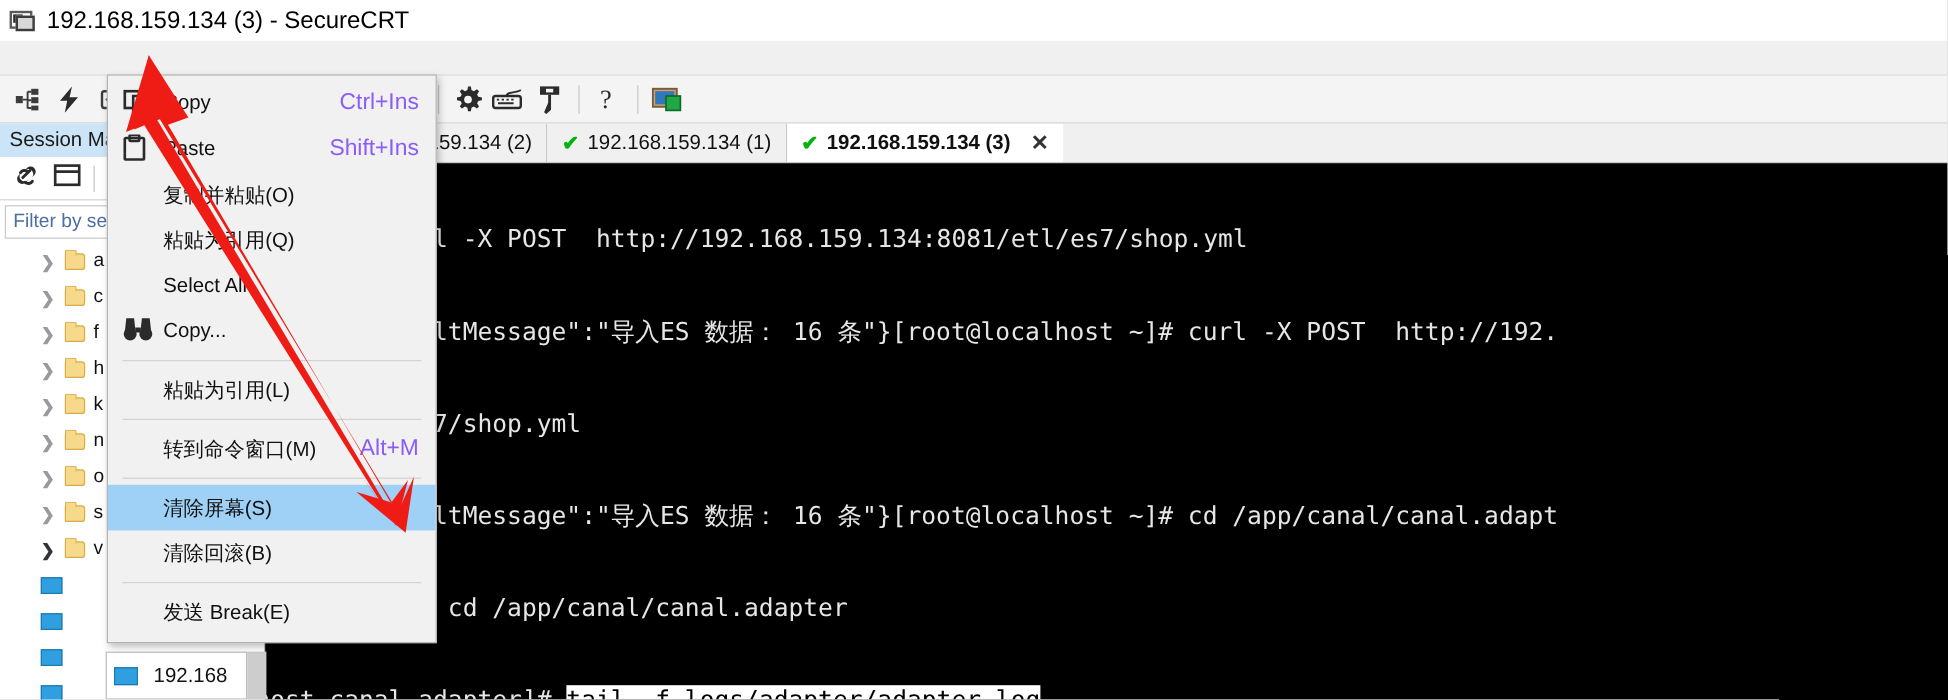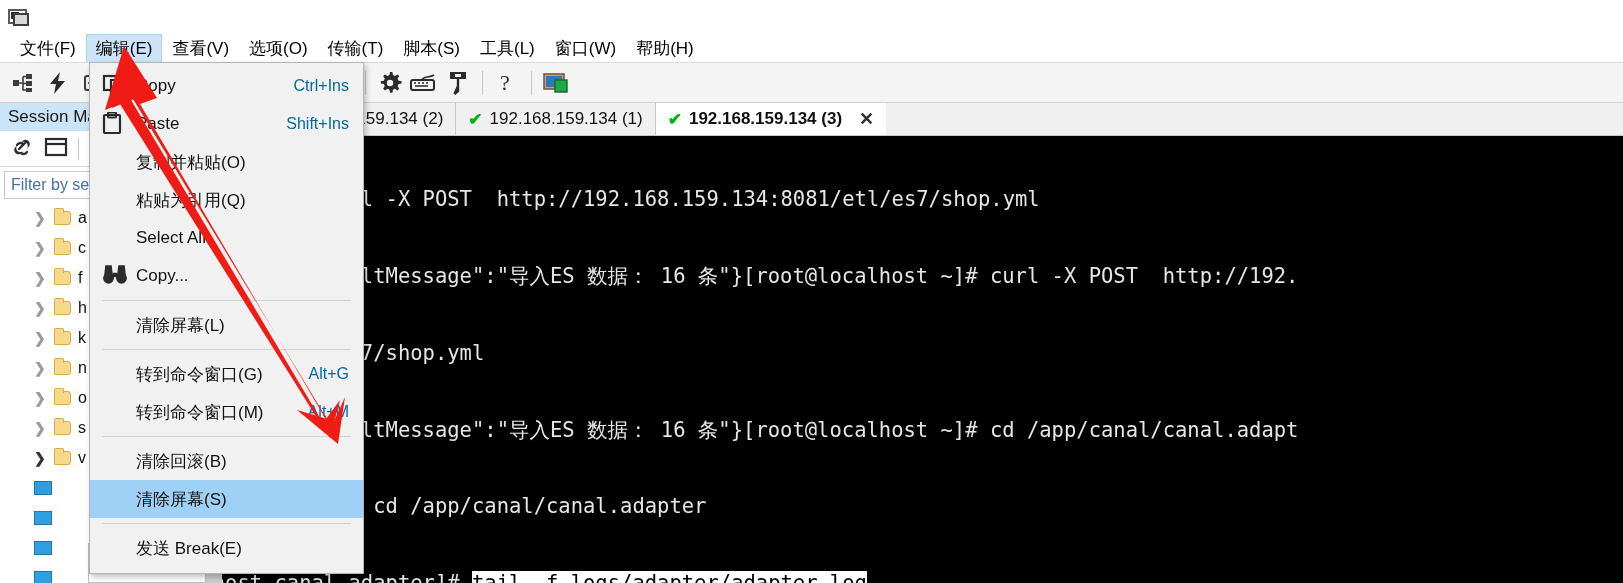--- a/index.html
+++ b/index.html
@@ -125,21 +125,21 @@
     position: absolute; left: 89px; top: 62px; width: 275px;
     background: #f1f1f1; border: 1px solid #b4b4b4; box-shadow: 2px 3px 6px rgba(0,0,0,0.25);
     z-index: 40; padding: 4px 0 6px 0;
   }
   .dd-item {
     height: 38px; display: flex; align-items: center; position: relative;
     font-size: 17px; color: #111; padding-left: 46px; padding-right: 14px;
   }
   .dd-item.sel-row { background: #9fd0f5; }
   .dd-ico { position: absolute; left: 12px; top: 50%; transform: translateY(-50%); width: 24px; height: 24px; }
-  .dd-accel { margin-left: auto; font-size: 16px; color: #0369a1; }
+  .dd-accel { margin-left: auto; font-size: 19px; color: #8b5cf6; }
   .dd-sep { height: 1px; background: #d2d2d2; margin: 5px 12px; }
 
   
   .arrow { position: absolute; left: 0; top: 0; width: 1623px; height: 583px; z-index: 60; pointer-events: none; }
 
   
   .taskbar-sliver {
     position: absolute; left: 88px; top: 543px; width: 118px; height: 40px;
     background: #ffffff; border: 1px solid #bdbdbd; display: flex; align-items: center;
     padding-left: 6px; gap: 6px; z-index: 30; font-size: 17px; color: #111;
@@ -153,33 +153,23 @@
 </head>
 <body>
 
 <div id="app">
 
   <div class="titlebar">
     <div class="title-icon">
       <div class="mon"></div>
         <div class="mon2"></div>
     </div>
-  </div>
-
-  <div class="menubar">
-    <div class="menu-item">文件(F)</div>
-    <div class="menu-item active">编辑(E)</div>
-    <div class="menu-item">查看(V)</div>
-    <div class="menu-item">选项(O)</div>
-    <div class="menu-item">传输(T)</div>
-    <div class="menu-item">脚本(S)</div>
-    <div class="menu-item">工具(L)</div>
-    <div class="menu-item">窗口(W)</div>
-    <div class="menu-item">帮助(H)</div>
-  </div>
+    <div class="title-text">192.168.159.134 (3) - SecureCRT</div>
+  </div>
+
 
   <div class="toolbar">
     <div class="tb-ico">
       <svg width="22" height="20" viewBox="0 0 22 20">
           <rect x="0" y="7" width="6" height="6" fill="#3c3c3c"></rect>
           <rect x="13" y="1" width="6" height="5" fill="#3c3c3c"></rect>
           <rect x="13" y="8" width="6" height="5" fill="#3c3c3c"></rect>
           <rect x="13" y="15" width="6" height="4" fill="#3c3c3c"></rect>
           <path d="M6 10 H10 M10 3.5 V17.5 M10 3.5 H13 M10 10.5 H13 M10 17 H13" stroke="#3c3c3c" stroke-width="1.6" fill="none"></path>
         </svg>
@@ -436,37 +426,33 @@
         <svg width="26" height="22" viewBox="0 0 24 20">
             <circle cx="6" cy="13" r="5" fill="#2b2b2b"></circle>
             <circle cx="18" cy="13" r="5" fill="#2b2b2b"></circle>
             <path d="M3 1 h6 l1 9 h-8 z M15 1 h6 l1 9 h-8 z M10 8 h4 v4 h-4 z" fill="#2b2b2b"></path>
           </svg>
       </span>
       <span>Copy...</span>
     </div>
     <div class="dd-sep"></div>
     <div class="dd-item">
-      <span>清除屏幕(L)</span>
+      <span>粘贴为引用(L)</span>
     </div>
     <div class="dd-sep"></div>
-    <div class="dd-item">
-      <span>转到命令窗口(G)</span>
-      <span class="dd-accel">Alt+G</span>
-    </div>
     <div class="dd-item">
       <span>转到命令窗口(M)</span>
       <span class="dd-accel">Alt+M</span>
     </div>
     <div class="dd-sep"></div>
-    <div class="dd-item">
-      <span>清除回滚(B)</span>
-    </div>
     <div class="dd-item sel-row">
       <span>清除屏幕(S)</span>
+    </div>
+    <div class="dd-item">
+      <span>清除回滚(B)</span>
     </div>
     <div class="dd-sep"></div>
     <div class="dd-item">
       <span>发送 Break(E)</span>
     </div>
 
   </div>
 
   <svg class="arrow" viewBox="0 0 1623 583">
     <polygon points="124,46 105,110 120,104 322,426 302,398 330,438 340,400 323,423 131,100 147,95" fill="#ee1c15"></polygon>

